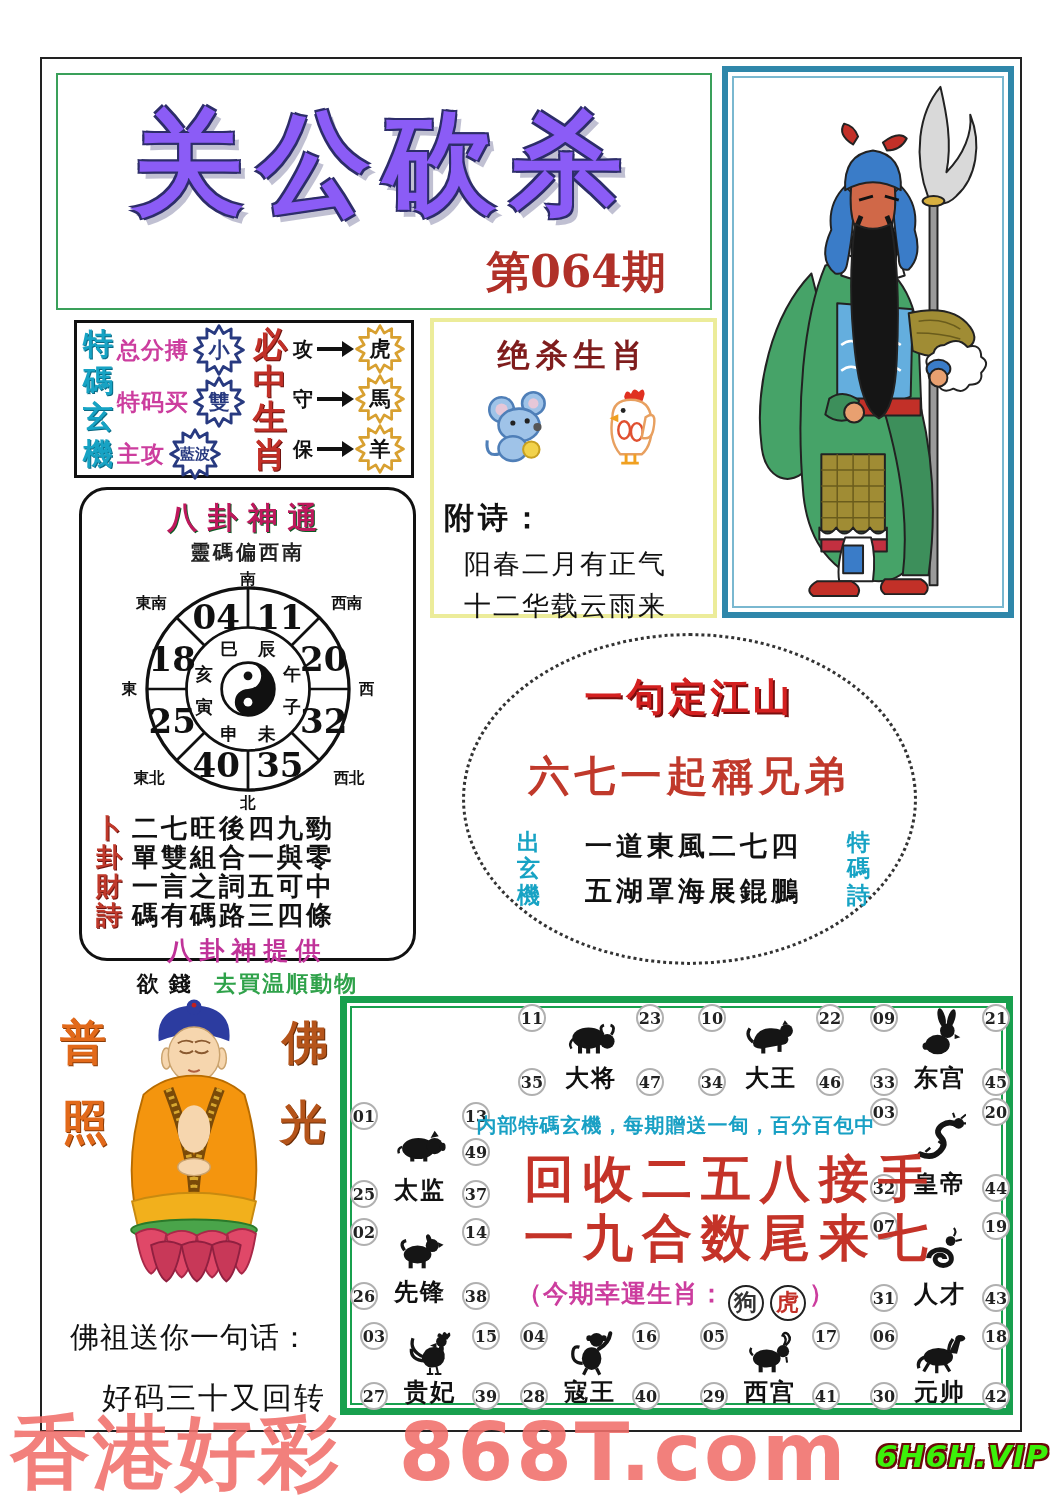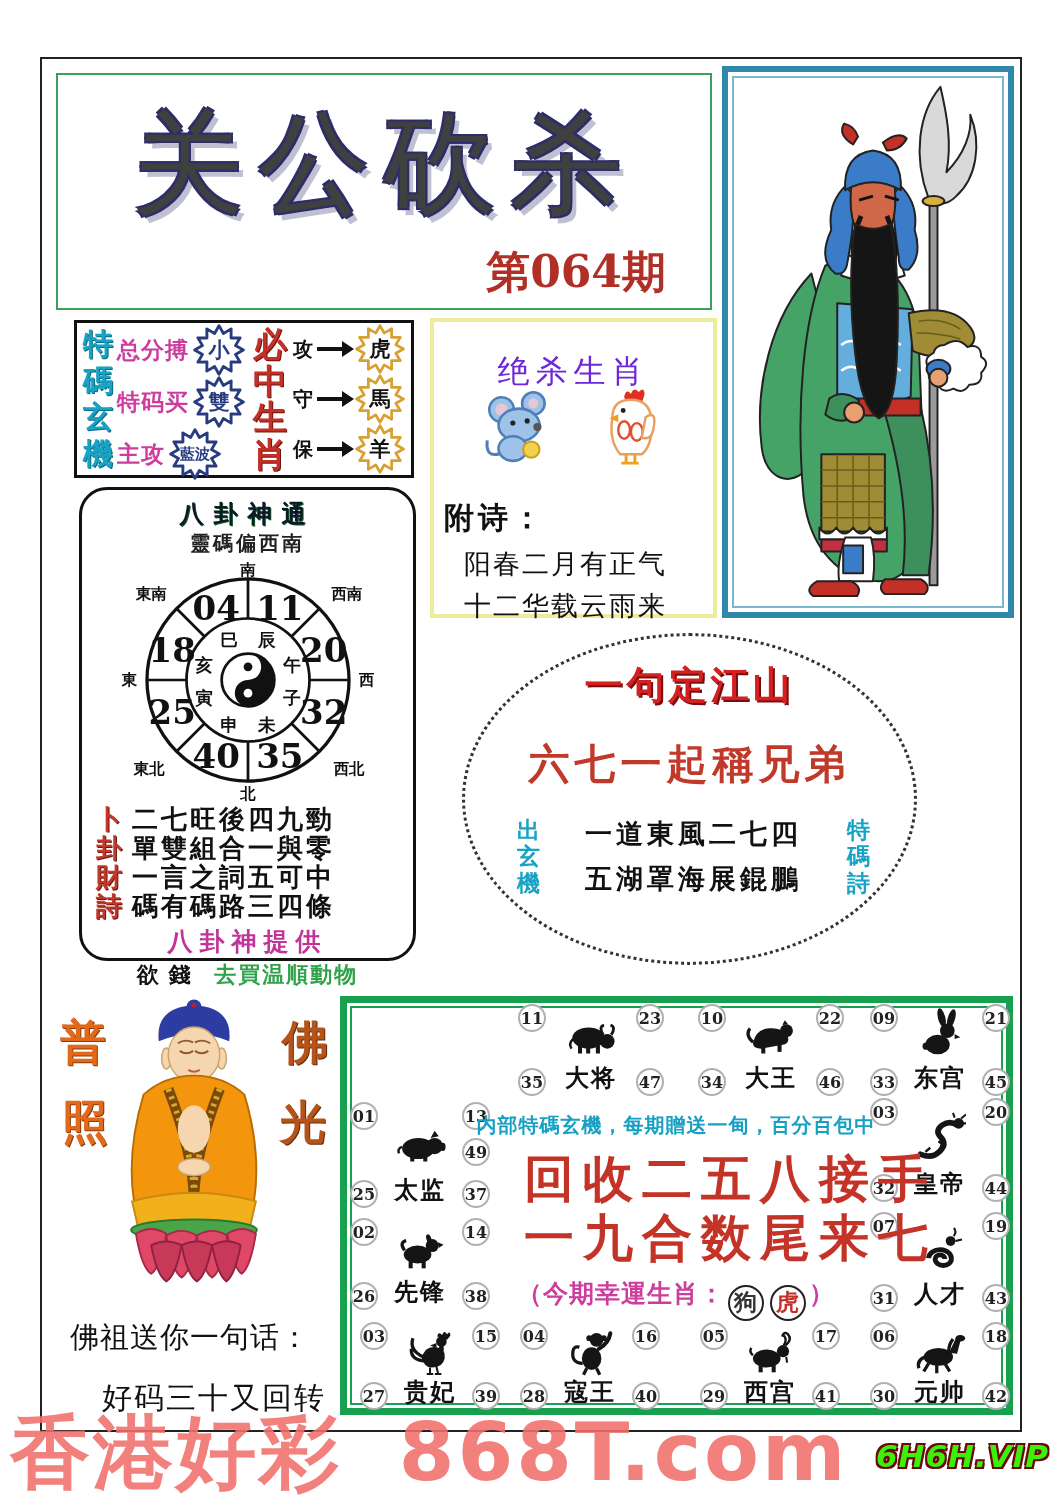--- a/index.html
+++ b/index.html
@@ -6,21 +6,21 @@
   body { background:#fff; font-family:"DejaVu Sans", sans-serif; }
   #page { position:relative; width:1063px; height:1496px; background:#fff; overflow:hidden; }
   .abs { position:absolute; }
 
   
   #frame { left:40px; top:57px; width:982px; height:1375px; border:2px solid #222; background:#fff; }
 
   
   #title-box { left:56px; top:73px; width:656px; height:237px; border:2px solid #3aa05a; background:#fff; }
   #main-title { width:100%; text-align:center; margin-top:14px; font-family:"DejaVu Serif", serif;
-    font-size:112px; font-weight:normal; letter-spacing:14px; color:#404040;
+    font-size:112px; font-weight:bold; letter-spacing:14px; color:#8b5cf6;
     text-shadow:-2px -2px 0 #2d2d6a, 2px -2px 0 #2d2d6a, -2px 2px 0 #2d2d6a, 2px 2px 0 #2d2d6a, 6px 7px 0 rgba(45,45,106,.30); }
   #issue { position:absolute; right:44px; bottom:6px; font-family:"DejaVu Serif", serif; font-size:44px; font-weight:bold; color:#b03028; }
 
   
   #guan-box { left:722px; top:66px; width:292px; height:552px; border:6px solid #2f87aa; background:#fff; padding:4px; }
   #guan-inner { width:100%; height:100%; border:2px solid #7ab8d0; }
 
   
   #tema-box { left:74px; top:320px; width:340px; height:158px; border:3px solid #111; background:#fff; display:flex; align-items:center; padding:4px 6px; }
   .vchars { display:flex; flex-direction:column; justify-content:space-around; height:146px; }
@@ -39,42 +39,42 @@
   .b-orange { width:50px; height:50px; color:#d8a030; margin-left:2px; }
   .b-orange b { color:#111; font-size:21px; }
   #tema-right { display:flex; flex-direction:column; justify-content:space-around; height:150px; margin-left:6px; }
   .must-row { display:flex; align-items:center; }
   .k-label { font-size:20px; font-weight:bold; color:#111; }
   .pt { width:26px; height:4px; background:#111; position:relative; margin:0 10px 0 4px; flex:none; }
   .pt::after { content:''; position:absolute; right:-11px; top:-6px; border-left:12px solid #111; border-top:8px solid transparent; border-bottom:8px solid transparent; }
 
   
   #juesha-box { left:430px; top:318px; width:287px; height:300px; border:4px solid #ecec9a; background:#fff; }
-  #juesha-title { text-align:center; margin-top:28px; font-family:"DejaVu Serif", serif; font-size:32px; font-weight:normal; letter-spacing:6px; color:#6d28d9; }
+  #juesha-title { text-align:center; margin-top:12px; font-family:"DejaVu Serif", serif; font-size:32px; font-weight:bold; letter-spacing:6px; color:#7f1d1d; }
   #juesha-animals { position:absolute; top:62px; left:0; width:100%; display:flex; justify-content:space-around; padding:0 28px; }
   #fushi-label { position:absolute; top:176px; left:10px; font-family:"DejaVu Serif", serif; font-size:30px; font-weight:bold; letter-spacing:4px; color:#111; }
   .fushi-line { position:absolute; left:30px; font-family:"DejaVu Serif", serif; font-size:27px; color:#111; letter-spacing:2px; }
 
   
   #bagua-box { left:79px; top:487px; width:337px; height:474px; border:3px solid #111; border-radius:28px; background:#fff; }
-  #bagua-title { text-align:center; margin-top:8px; font-family:Liberation Serif, serif; font-size:24px; font-weight:bold; letter-spacing:10px; color:#0f172a; text-shadow:1px 1px 0 #0c5c24; }
+  #bagua-title { text-align:center; margin-top:8px; font-family:Liberation Serif, serif; font-size:30px; font-weight:bold; letter-spacing:10px; color:#be185d; text-shadow:1px 1px 0 #0c5c24; }
   #bagua-sub { text-align:center; font-family:"DejaVu Serif", serif; font-size:20px; font-weight:bold; color:#222; letter-spacing:3px; }
   #bagua-wheel { display:block; margin:0 auto; }
   #bagua-poem { display:flex; padding:2px 10px 0 14px; }
   .pside { display:flex; flex-direction:column; justify-content:space-around; margin-right:10px; }
   .pside span { font-family:"DejaVu Serif", serif; font-size:26px; font-weight:bold; color:#c0392b; text-shadow:1px 1px 0 #6e1410; line-height:1.05; }
   .plines div { font-family:"DejaVu Serif", serif; font-size:26px; font-weight:bold; color:#111; letter-spacing:3px; line-height:1.12; white-space:nowrap; }
   #provider { text-align:center; margin-top:4px; font-family:"DejaVu Serif", serif; font-size:25px; font-weight:bold; letter-spacing:7px; color:#c03399; }
   #money-row { text-align:center; margin-top:2px; font-family:"DejaVu Serif", serif; font-size:22px; font-weight:bold; }
   #money-row .mk { color:#111; letter-spacing:10px; margin-right:6px; }
   #money-row .mt { color:#2fa24a; letter-spacing:2px; }
 
   
   #oval { left:462px; top:633px; width:455px; height:332px; border:3px dotted #333; border-radius:50%; background:#fff; }
-  #oval-title { text-align:center; margin-top:24px; font-family:"DejaVu Serif", serif; font-size:38px; font-weight:bold; letter-spacing:4px; color:#d42020; text-shadow:2px 2px 0 #7a0e0e; }
+  #oval-title { text-align:center; margin-top:36px; font-family:"DejaVu Serif", serif; font-size:38px; font-weight:bold; letter-spacing:4px; color:#d42020; text-shadow:2px 2px 0 #7a0e0e; }
   #oval-phrase { text-align:center; margin-top:26px; font-family:"DejaVu Serif", serif; font-size:41px; font-weight:bold; letter-spacing:5px; color:#c0392b; }
   #oval-bottom { display:flex; justify-content:space-between; align-items:center; padding:20px 44px 0 52px; }
   .oside { display:flex; flex-direction:column; }
   .oside span { font-family:"DejaVu Serif", serif; font-size:23px; font-weight:bold; color:#17a3c4; line-height:1.15; text-align:center; }
   #oval-lines div { font-family:"DejaVu Serif", serif; font-size:27px; font-weight:bold; color:#111; letter-spacing:4px; line-height:1.65; white-space:nowrap; }
 
   
   #buddha-area { left:48px; top:992px; width:292px; height:436px; }
   .bud-ch { position:absolute; font-family:"DejaVu Serif", serif; font-size:46px; font-weight:bold; }
   .bud-o { color:#e2691a; text-shadow:1px 1px 0 #8a3c08; }

